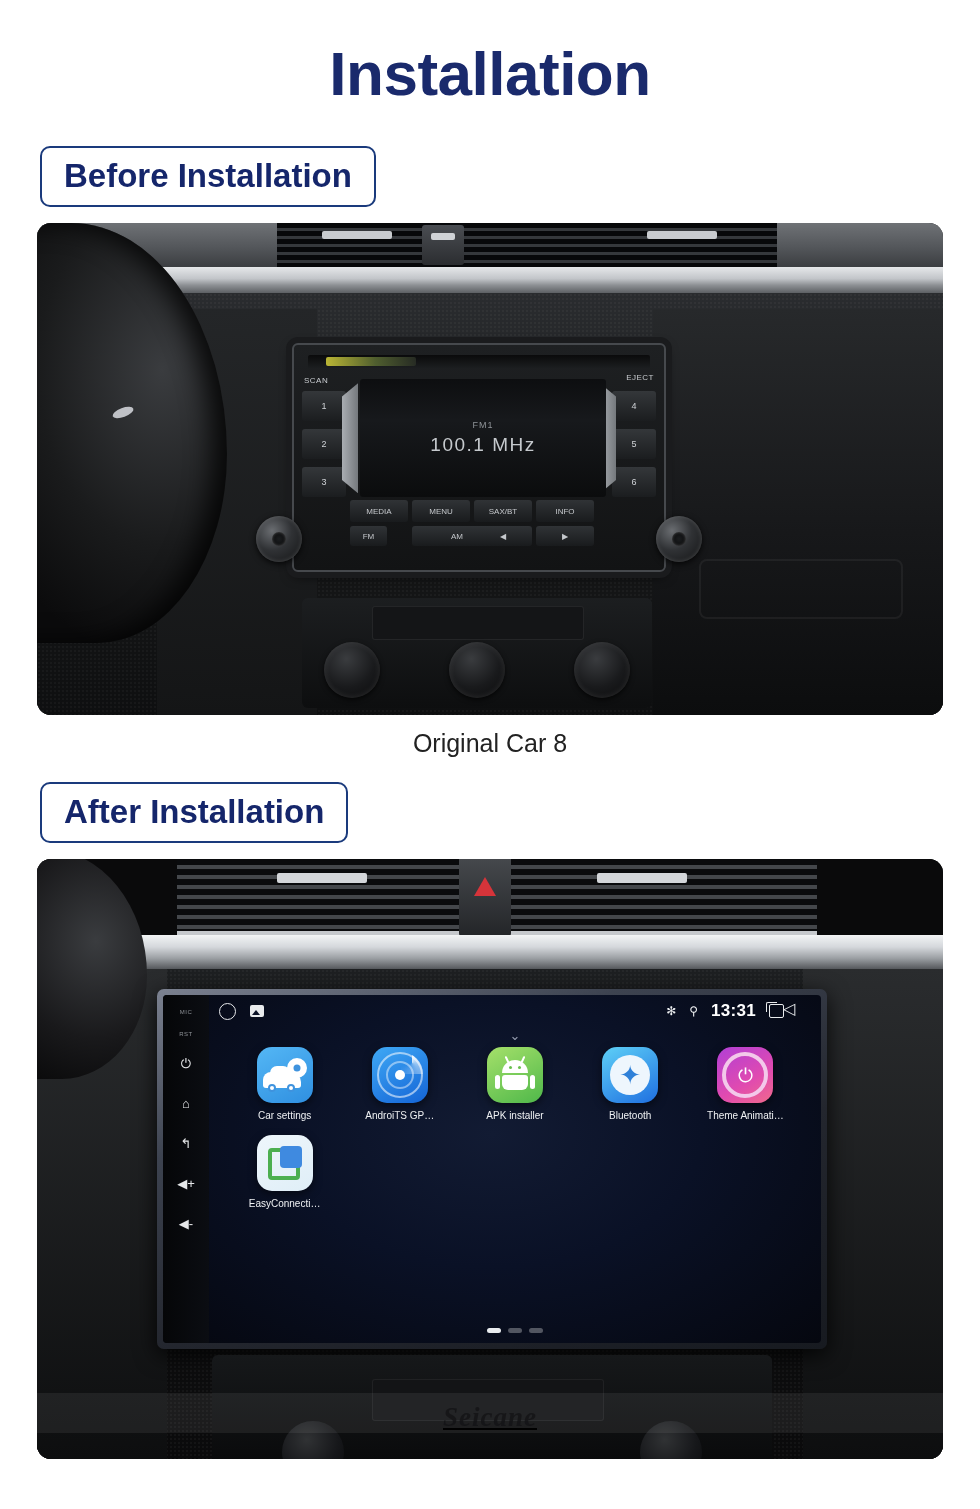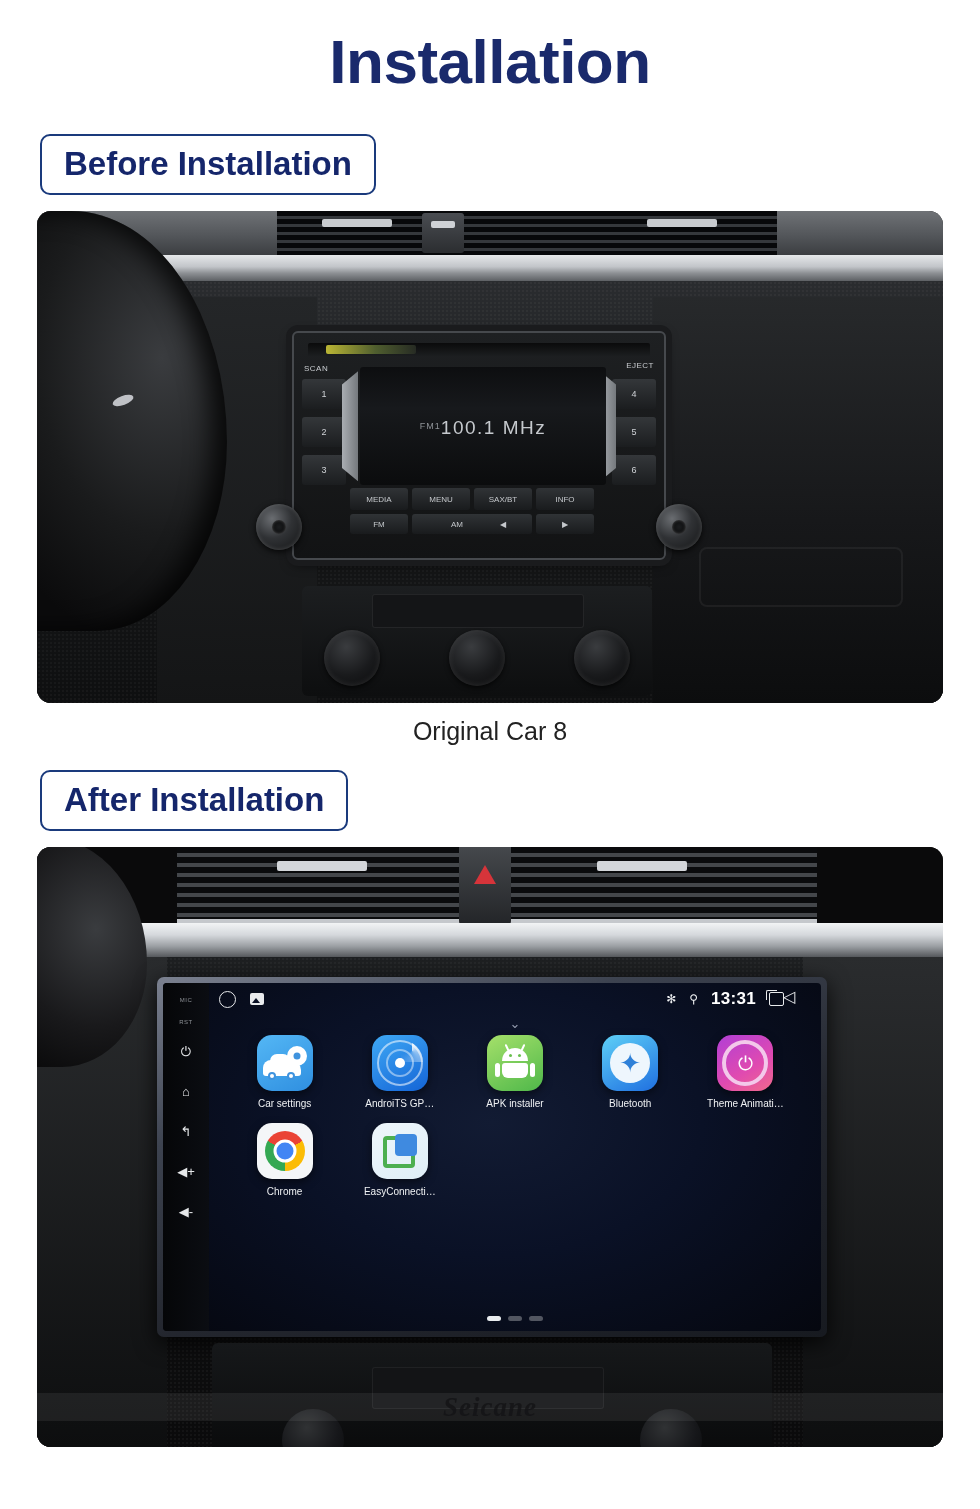--- a/index.html
+++ b/index.html
@@ -15,21 +15,21 @@
     position: relative;
   }
 
   
   .page-title {
     text-align: center;
     font-size: 62px;
     font-weight: bold;
     color: #1a2a6c;
     letter-spacing: -0.5px;
-    margin: 4px;
+    margin: 16px;
     padding: 24px 0 0 0;
     line-height: 1.1;
   }
 
   
   .chip {
     display: inline-block;
     border: 2px solid #1a3a7c;
     border-radius: 10px;
     color: #15266b;
@@ -138,21 +138,21 @@
     background: linear-gradient(90deg,#d8d23a, #5a6b33 55%, #2a2f26);
     border-radius:2px; opacity:.85;
   }
   .radio-lbl {
     position:absolute; color:#c9ccd0; font-size:8px; letter-spacing:.5px;
   }
   .radio-screen {
     position:absolute; left:66px; right:58px; top:34px; height:118px;
     background: linear-gradient(180deg,#0d0e10,#17191c 35%,#0b0c0d 100%);
     border-radius:3px;
-    display:flex; flex-direction:row; align-items:center; justify-content:center;
+    display:flex; flex-direction:column; align-items:center; justify-content:center;
   }
   .radio-band { color:#b6bbc0; font-size:9px; letter-spacing:1px; opacity:.75; }
   .radio-freq { color:#d9dde1; font-size:19px; letter-spacing:1.5px; margin-top:4px; opacity:.9;}
   .radio-wing-l,.radio-wing-r{
     position:absolute; top:38px; width:16px; height:110px;
     background:linear-gradient(90deg,#a9adb2,#75797d);
   }
   .radio-wing-l{ left:48px; clip-path: polygon(100% 0, 100% 100%, 0 88%, 0 12%); }
   .radio-wing-r{ right:48px; clip-path: polygon(0 0, 0 100%, 100% 88%, 100% 12%); }
   .preset {
@@ -472,23 +472,23 @@
   }
   .d2-cl-disp{
     position:absolute; left:160px; top:24px; width:230px; height:40px;
     background:#131416; border:1px solid rgba(255,255,255,.06); border-radius:3px;
   }
   .d2-cl-knob{
     position:absolute; top:66px; width:62px; height:62px; border-radius:50%;
     background: radial-gradient(circle at 40% 30%, #303234 0%, #16171a 55%, #08090a 100%);
   }
   .watermark{
-    position:absolute; left:0; right:0; bottom:26px; height:28px;
+    position:absolute; left:0; right:0; bottom:26px; height:40px;
     background: rgba(255,255,255,.07);
-    display:flex; align-items:center; justify-content:center;
+    display:flex; align-items:flex-end; justify-content:center;text-decoration:underline;
   }
   .watermark span{
     font-family:"Liberation Serif", serif;
     font-style:italic; font-weight:bold;
     font-size:27px; color:rgba(20,20,22,.85);
     letter-spacing:1px;
   }
 </style>
 </head>
 <body>
@@ -541,21 +541,21 @@
     <div class="radio-screen">
       <div class="radio-band">FM1</div>
       <div class="radio-freq">100.1  MHz</div>
     </div>
 
     <div class="btn-row">
       <div class="sbtn" style="left:0;   top:0;  width:58px; height:22px;">MEDIA</div>
       <div class="sbtn" style="left:62px;top:0;  width:58px; height:22px;">MENU</div>
       <div class="sbtn" style="left:124px;top:0; width:58px; height:22px;">SAX/BT</div>
       <div class="sbtn" style="left:186px;top:0; width:58px; height:22px;">INFO</div>
-      <div class="sbtn" style="left:0;   top:26px;width:58px; height:20px;">FM</div>
+      <div class="sbtn" style="left:0;   top:26px;width:37px; height:20px;">FM</div>
       <div class="sbtn" style="left:62px;top:26px;width:58px; height:20px;padding-left:16px;">AM</div>
       <div class="sbtn" style="left:124px;top:26px;width:58px; height:20px;">◀</div>
       <div class="sbtn" style="left:186px;top:26px;width:58px; height:20px;">▶</div>
     </div>
 
     <div class="knob" style="left:-38px; bottom:8px;"></div>
     <div class="knob" style="right:-38px; bottom:8px;"></div>
   </div>
 
   <div class="climate">
@@ -673,26 +673,20 @@
 
           <div class="app">
             <div class="app-icon ic-boot">
               <div class="boot-ring">
                 <span class="glyph" style="font-size:19px;">⏻</span>
               </div>
             </div>
             <div class="app-label">Theme Animati…</div>
           </div>
 
-          <div class="app">
-            <div class="app-icon ic-chrome">
-              <div class="chrome-logo"></div>
-            </div>
-            <div class="app-label">Chrome</div>
-          </div>
 
           <div class="app">
             <div class="app-icon ic-easy">
               <div class="easy-sq"></div>
             </div>
             <div class="app-label">EasyConnecti…</div>
           </div>
 
 
         </div>

